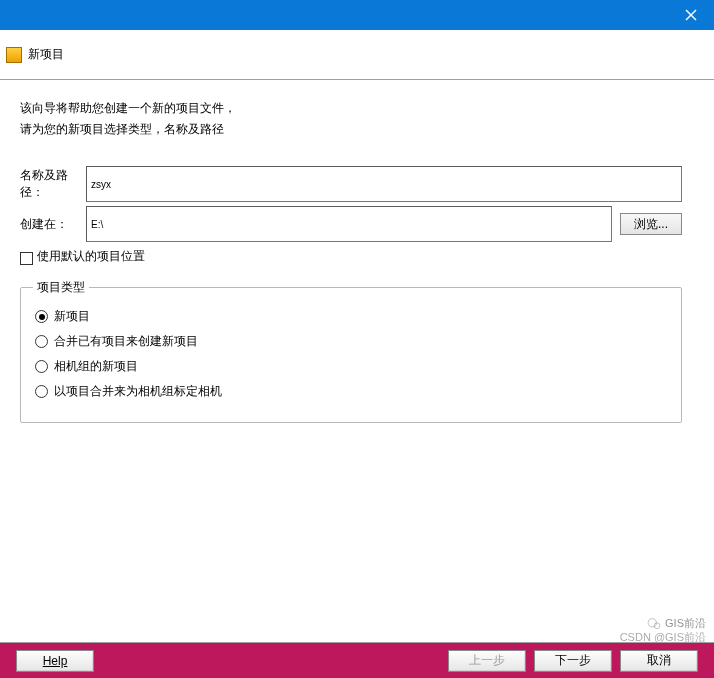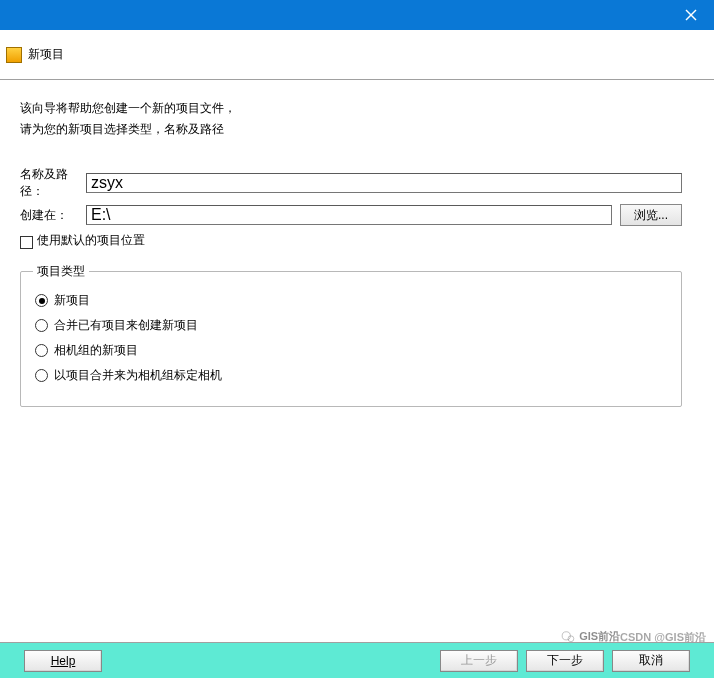--- a/index.html
+++ b/index.html
@@ -49,26 +49,26 @@
     display: flex;
     align-items: center;
     margin: 4px 0;
   }
   .form-label {
     width: 66px;
   }
   .text-input {
     flex: 1;
     min-width: 0;
-    height: 20px;
+    height: 36px;
     border: 1px solid #767676;
     border-top-color: #5a5a5a;
     border-left-color: #5a5a5a;
     font-family: inherit;
-    font-size: 16px;
+    font-size: 10px;
     padding: 1px 4px;
   }
   .browse-btn {
     width: 62px;
     height: 22px;
     margin-left: 8px;
     border: 1px solid #888888;
     background: linear-gradient(#f8f8f8,#e4e4e4);
     font-family: inherit;
     font-size: 12px;
@@ -120,22 +120,22 @@
     background: #000;
     border-radius: 50%;
   }
   .footer {
     position: absolute;
     bottom: 0; left: 0; right: 0;
     height: 36px;
     border-top: 1px solid #a0a0a0;
     display: flex;
     align-items: center;
-    padding: 0 24px;
-    background: #5eead4;
+    padding: 0 16px;
+    background: #be185d;
   }
   .ft-btn {
     height: 22px;
     min-width: 78px;
     border: 1px solid #888888;
     background: linear-gradient(#fdfdfd,#e6e6e6);
     font-family: inherit;
     font-size: 12px;
     cursor: pointer;
     padding: 0 10px;
@@ -146,25 +146,24 @@
   }
   .footer-spacer { flex: 1; }
   .footer .ft-btn + .ft-btn { margin-left: 8px; }
   .watermark {
     position: absolute;
     right: 8px;
     bottom: 34px;
     color: rgba(0,0,0,0.35);
     font-size: 11px;
     display: flex;
-    flex-direction: row;
+    flex-direction: column;
     align-items: flex-end;
     pointer-events: none;
     line-height: 1.2;
-    font-weight: bold;
   }
   .wm-top { display:flex; align-items:center; gap:4px; color: rgba(0,0,0,0.45); }
   .wm-top svg { width:14px; height:14px; opacity:0.6; }
 </style>
 </head>
 <body>
 
 <div class="titlebar">
   <div class="close">
     <svg viewBox="0 0 12 12">

